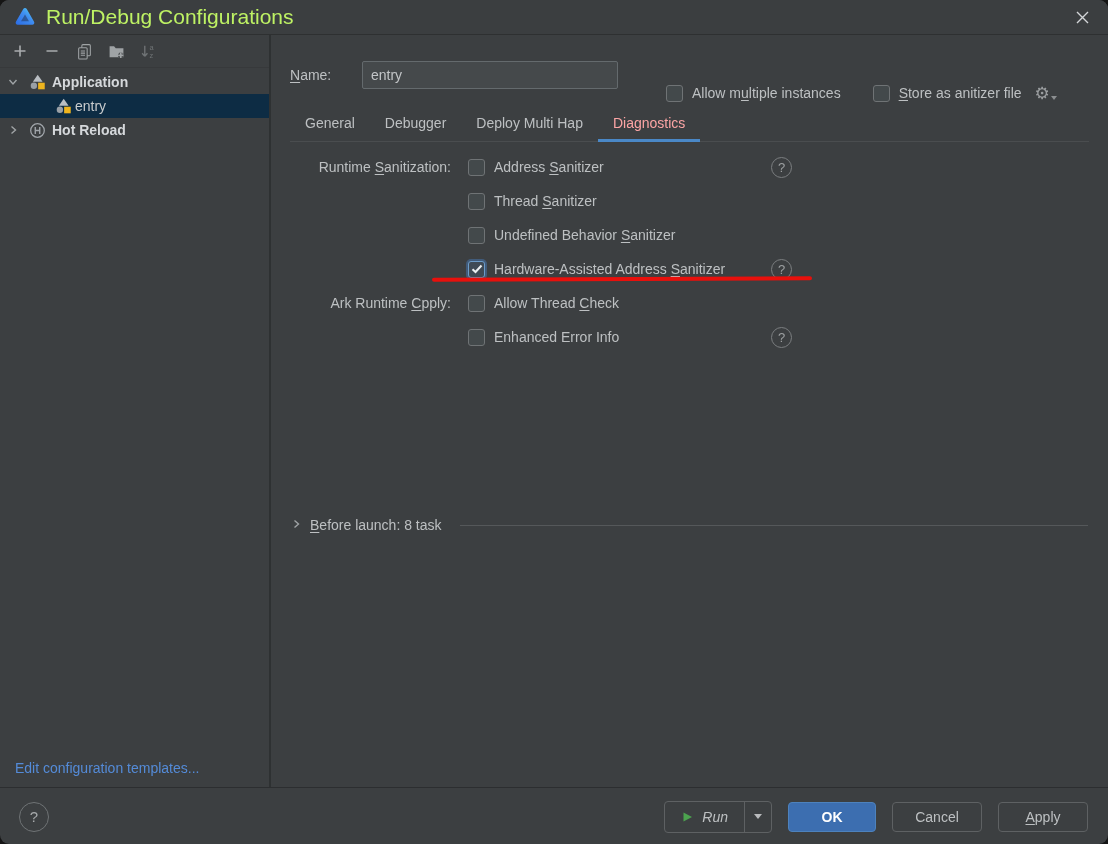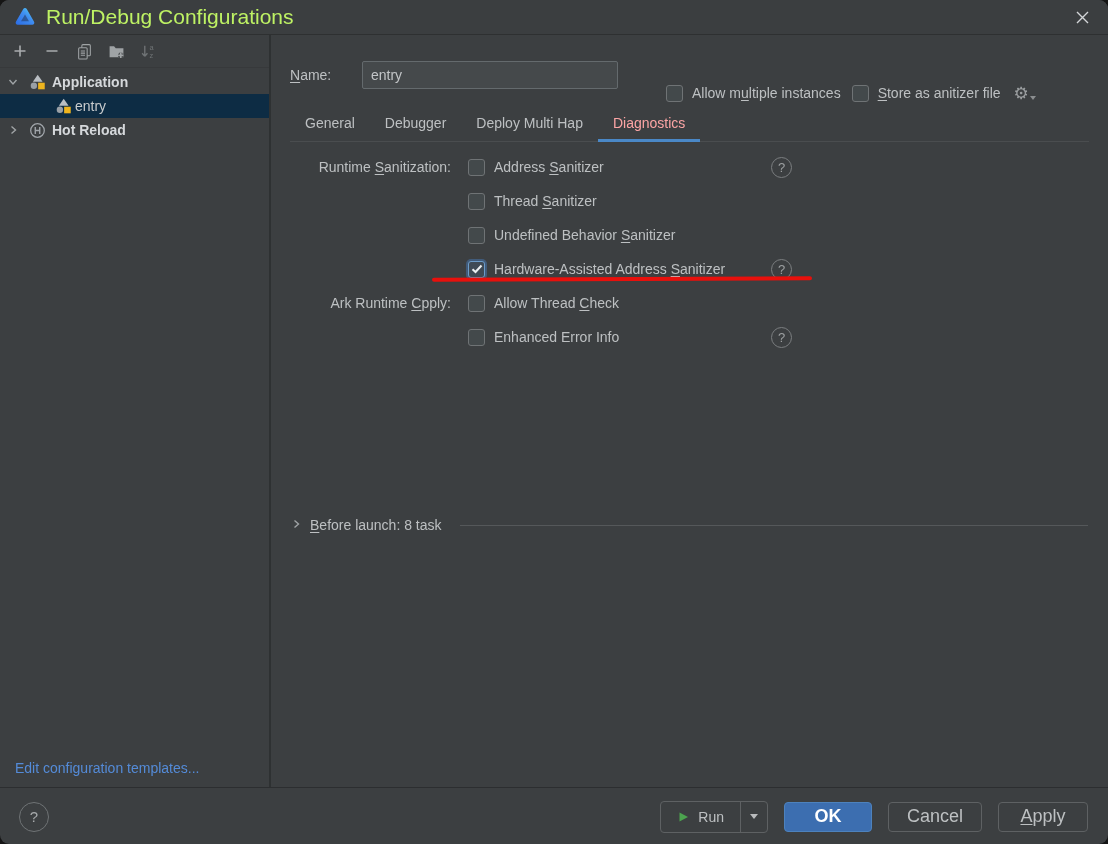--- a/index.html
+++ b/index.html
@@ -26,21 +26,21 @@
   .tree-label-bold{font-weight:bold;color:#d5d8db;}
   .tree-label{color:#c8cbcd;}
   .edit-templates{position:absolute;left:15px;bottom:11px;color:#548bd8;cursor:pointer;}
 
   .main{position:relative;flex:1;padding:0 19px 0 19px;box-sizing:border-box;}
 
   
   .name-row{margin-top:25px;display:flex;align-items:center;height:30px;}
   .name-label{width:72px;}
   .name-input{width:256px;height:28px;box-sizing:border-box;background:#45494b;border:1px solid #646a6d;border-radius:2px;color:#c3c6c8;font-size:14px;padding:0 8px;font-family:"Liberation Sans",sans-serif;}
-  .hdr-checks{display:flex;align-items:center;margin-left:48px;gap:11px;margin-top:36px;}
+  .hdr-checks{display:flex;align-items:center;margin-left:48px;gap:32px;margin-top:36px;}
   .cb-group{display:flex;align-items:center;gap:9px;}
 
   
   .checkbox{width:17px;height:17px;box-sizing:border-box;border:1px solid #6f7375;border-radius:3px;background:#43494b;flex:0 0 auto;display:flex;align-items:center;justify-content:center;}
   .checkbox.checked{border-color:#6c9cc9;box-shadow:0 0 0 2px rgba(70,120,180,.5);background:#3f4a55;}
 
   
   .gear{font-size:17px;color:#9b9ea0;line-height:1;margin-left:4px;display:flex;align-items:flex-end;}
   .gear-arrow{width:0;height:0;border-left:3.5px solid transparent;border-right:3.5px solid transparent;border-top:4px solid #8b8e90;margin:0 0 2px 1px;}
 
@@ -63,26 +63,26 @@
   .before-launch{position:absolute;top:478px;left:19px;right:20px;height:24px;display:flex;align-items:center;gap:8px;}
   .bl-line{flex:1;height:1px;background:#55585a;margin-left:10px;}
 
   
   .red-underline{position:absolute;left:432px;top:277px;width:380px;height:4px;background:#e8100c;border-radius:2px;transform:rotate(-0.25deg);z-index:5;}
 
   
   .footer{height:57px;border-top:1px solid #2c2e30;display:flex;align-items:center;}
   .help-round{width:28px;height:28px;margin-left:19px;border-radius:50%;border:1px solid #6f7375;color:#a6a9ab;display:flex;align-items:center;justify-content:center;font-size:15px;}
   .btns{margin-left:auto;margin-right:20px;display:flex;gap:16px;align-items:center;}
-  .btn{height:30px;box-sizing:border-box;border:1px solid #5e6163;border-radius:4px;background:#3c3f41;color:#bdc0c2;display:flex;align-items:center;justify-content:center;font-size:18px;padding:0 18px;font-family:"Liberation Sans",sans-serif;}
+  .btn{height:30px;box-sizing:border-box;border:1px solid #5e6163;border-radius:4px;background:#3c3f41;color:#bdc0c2;display:flex;align-items:center;justify-content:center;font-size:14px;padding:0 18px;font-family:"Liberation Sans",sans-serif;}
   .btn.primary{background:#3c6eb0;border-color:#4d82bd;color:#fff;font-weight:bold;min-width:88px;}
   .btn.cancel{min-width:90px;}
   .btn.apply{min-width:90px;}
   .run-split{display:flex;height:30px;border:1px solid #5e6163;border-radius:4px;overflow:hidden;}
-  .run-main{display:flex;align-items:center;gap:9px;padding:0 16px;}
+  .run-main{display:flex;align-items:center;gap:9px;padding:0 16px;font-style:italic;}
   .run-arrow{width:26px;border-left:1px solid #5e6163;display:flex;align-items:center;justify-content:center;}
   .caret-down{width:0;height:0;border-left:4.5px solid transparent;border-right:4.5px solid transparent;border-top:5.5px solid #b9bbbd;}
 </style>
 </head>
 <body>
 
 <div class="window">
 
   <div class="titlebar">
     <span class="logo">

